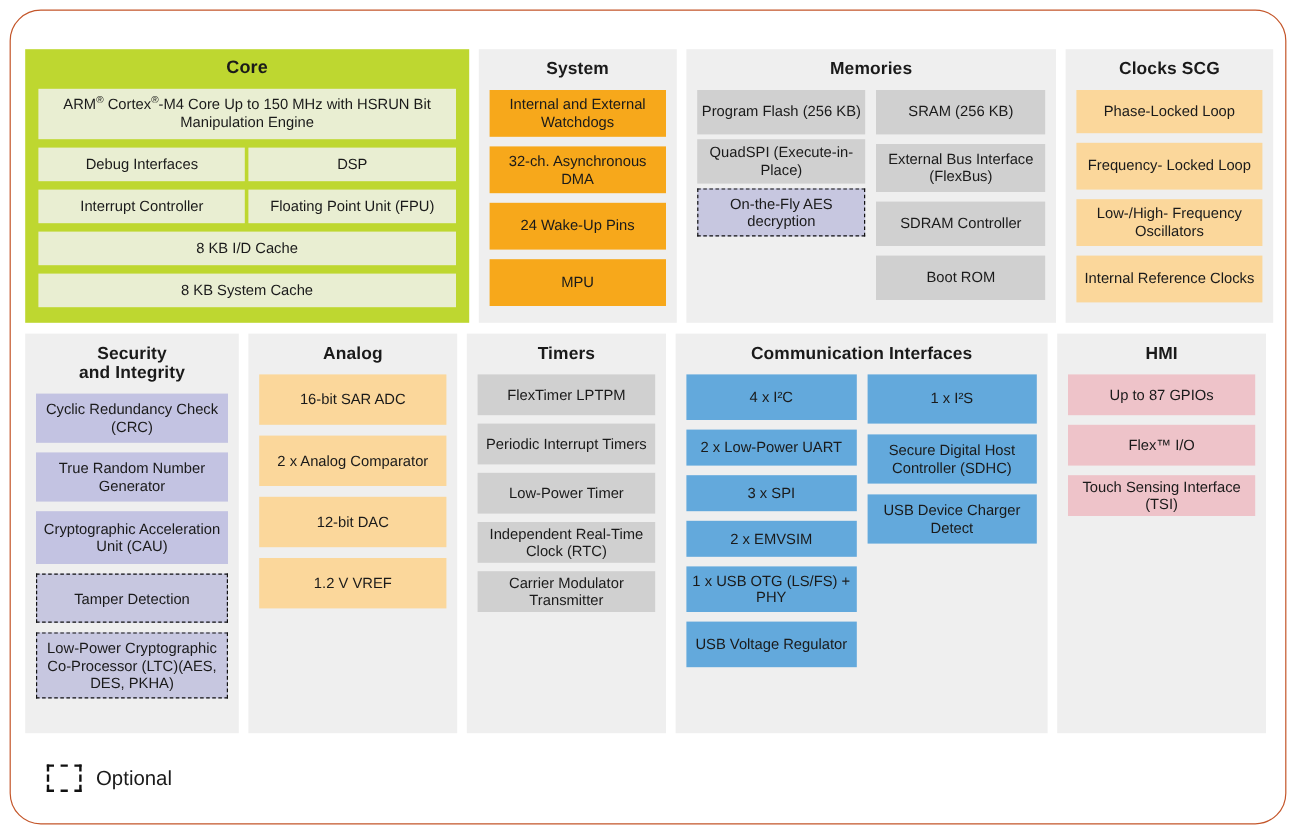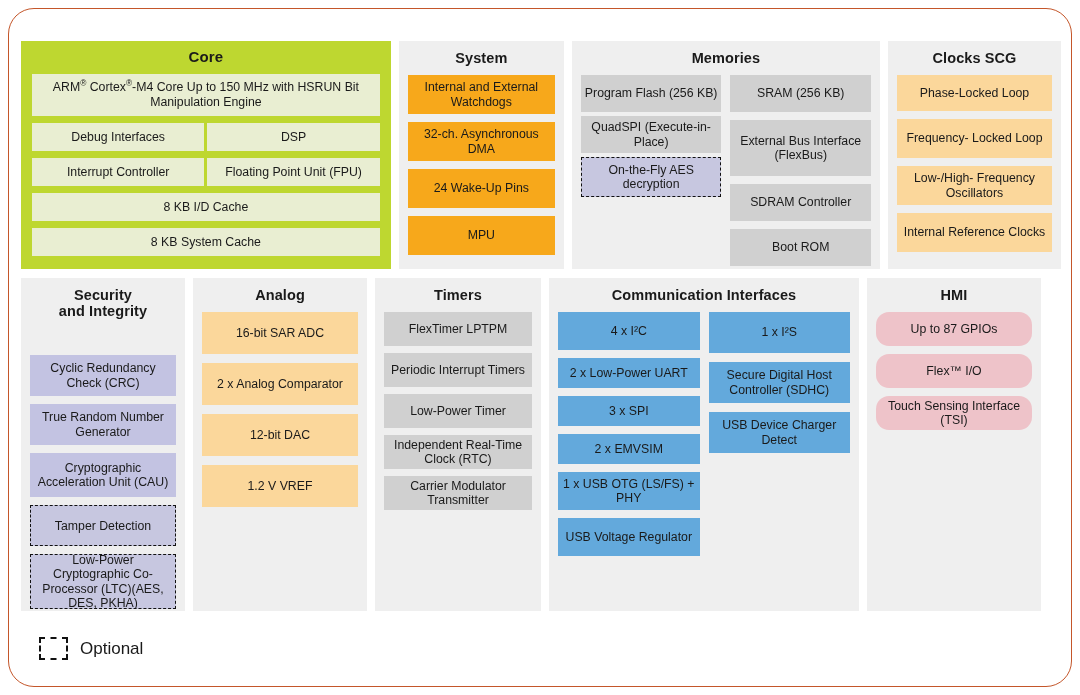--- a/index.html
+++ b/index.html
@@ -67,28 +67,28 @@
     background: #c7c7e0;
   }
 
   
   .c-core   { background: #e9eed2; }
   .c-orange { background: #f7a81b; }
   .c-gray   { background: #d0d0d0; }
   .c-sand   { background: #fbd79b; }
   .c-purple { background: #c3c3e2; }
   .c-blue   { background: #63a9dc; }
-  .c-pink   { background: #eec3c9; border-radius: 13px; }
+  .c-pink   { background: #eec3c9; }
 
   
   .w-core { width: 372px; }
   .w-sys  { width: 166px; }
   .w-mem  { width: 310px; }
   .w-clk  { width: 174px; }
-  .w-sec  { width: 164px; gap: 27px; }
+  .w-sec  { width: 178px; }
   .w-ana  { width: 174px; }
   .w-tim  { width: 166px; }
   .w-com  { width: 310px; }
   .w-hmi  { width: 174px; }
 
   .half-row { display: flex; gap: 3px; }
   .half-row > .blk { flex: 1; }
 
   #legend {
     position: absolute;
@@ -148,21 +148,21 @@
       <div class="panel w-mem">
         <div class="panel-title">Memories</div>
         <div class="twocol">
           <div class="stack" style="gap:4px;">
             <div class="blk c-gray" style="height:37px;">Program Flash (256 KB)</div>
             <div class="blk c-gray" style="height:37px;">QuadSPI (Execute-in-Place)</div>
             <div class="blk c-gray dashed" style="height:40px;">On-the-Fly AES decryption</div>
           </div>
           <div class="stack" style="gap:8px;">
             <div class="blk c-gray" style="height:37px;">SRAM (256 KB)</div>
-            <div class="blk c-gray" style="height:56px;">External Bus Interface (FlexBus)</div>
+            <div class="blk c-gray" style="height:40px;">External Bus Interface (FlexBus)</div>
             <div class="blk c-gray" style="height:37px;">SDRAM Controller</div>
             <div class="blk c-gray" style="height:37px;">Boot ROM</div>
           </div>
         </div>
       </div>
 
       <div class="panel w-clk">
         <div class="panel-title">Clocks SCG</div>
         <div class="stack" style="gap:8px;">
           <div class="blk c-sand" style="height:36px;">Phase-Locked Loop</div>

